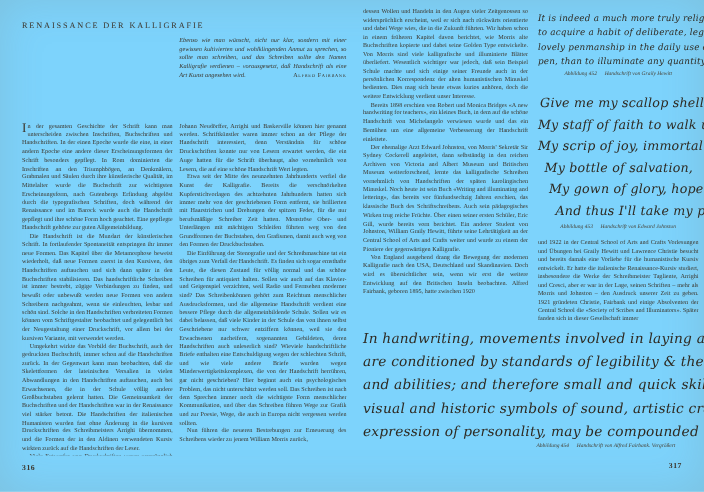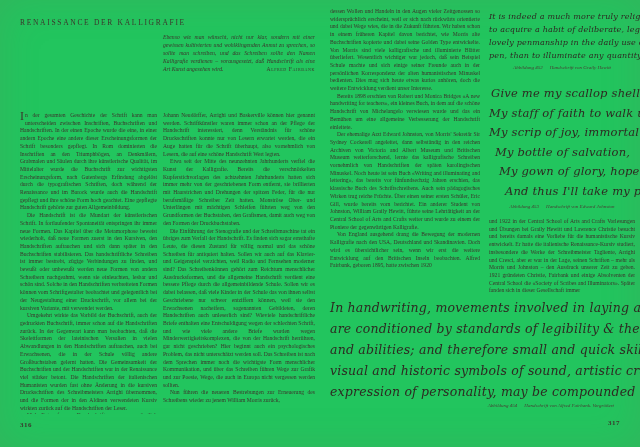--- a/index.html
+++ b/index.html
@@ -1,18 +1,18 @@
 <!DOCTYPE html>
 <html lang="de"><head>
 <meta charset="utf-8">
 <style>
   html,body{margin:0;padding:0;}
   .spread{
     position:relative;width:640px;height:447px;
-    background:#22c55e;
+    background:#7dd3fc;
     overflow:hidden;
     box-shadow:inset 0 0 40px rgba(120,110,90,.18);
     font-family:"Liberation Serif","DejaVu Serif",serif;
     color:#3c362c;
   }
   .chapter-head{
     position:absolute;left:20px;top:13px;
     font-size:7.5px;letter-spacing:1.7px;font-weight:normal;
     color:#3c362c;
   }

